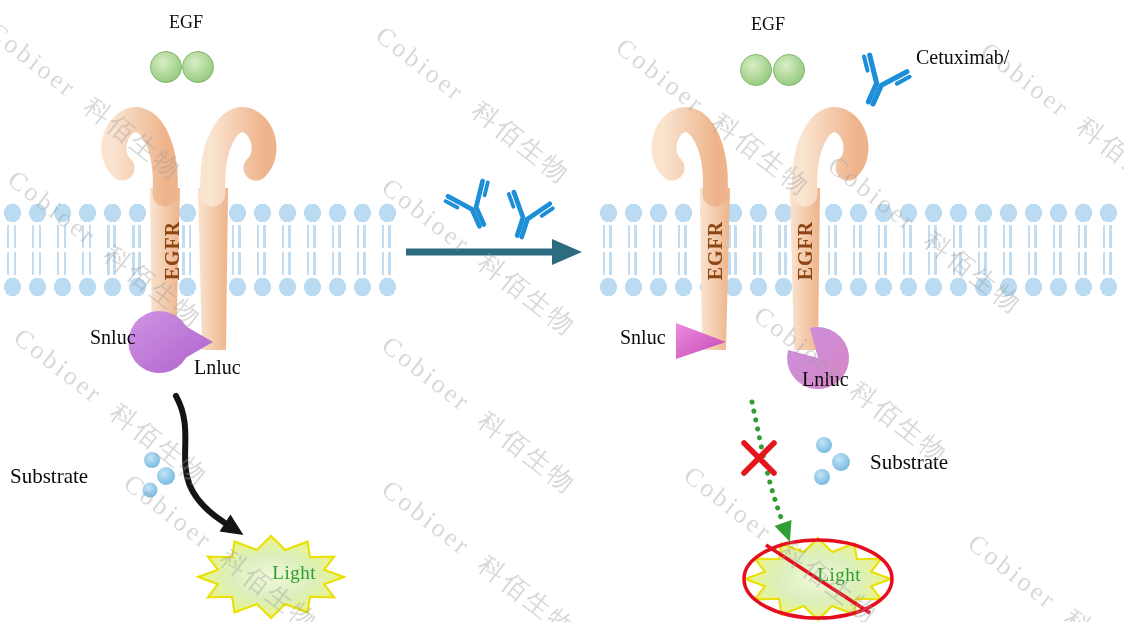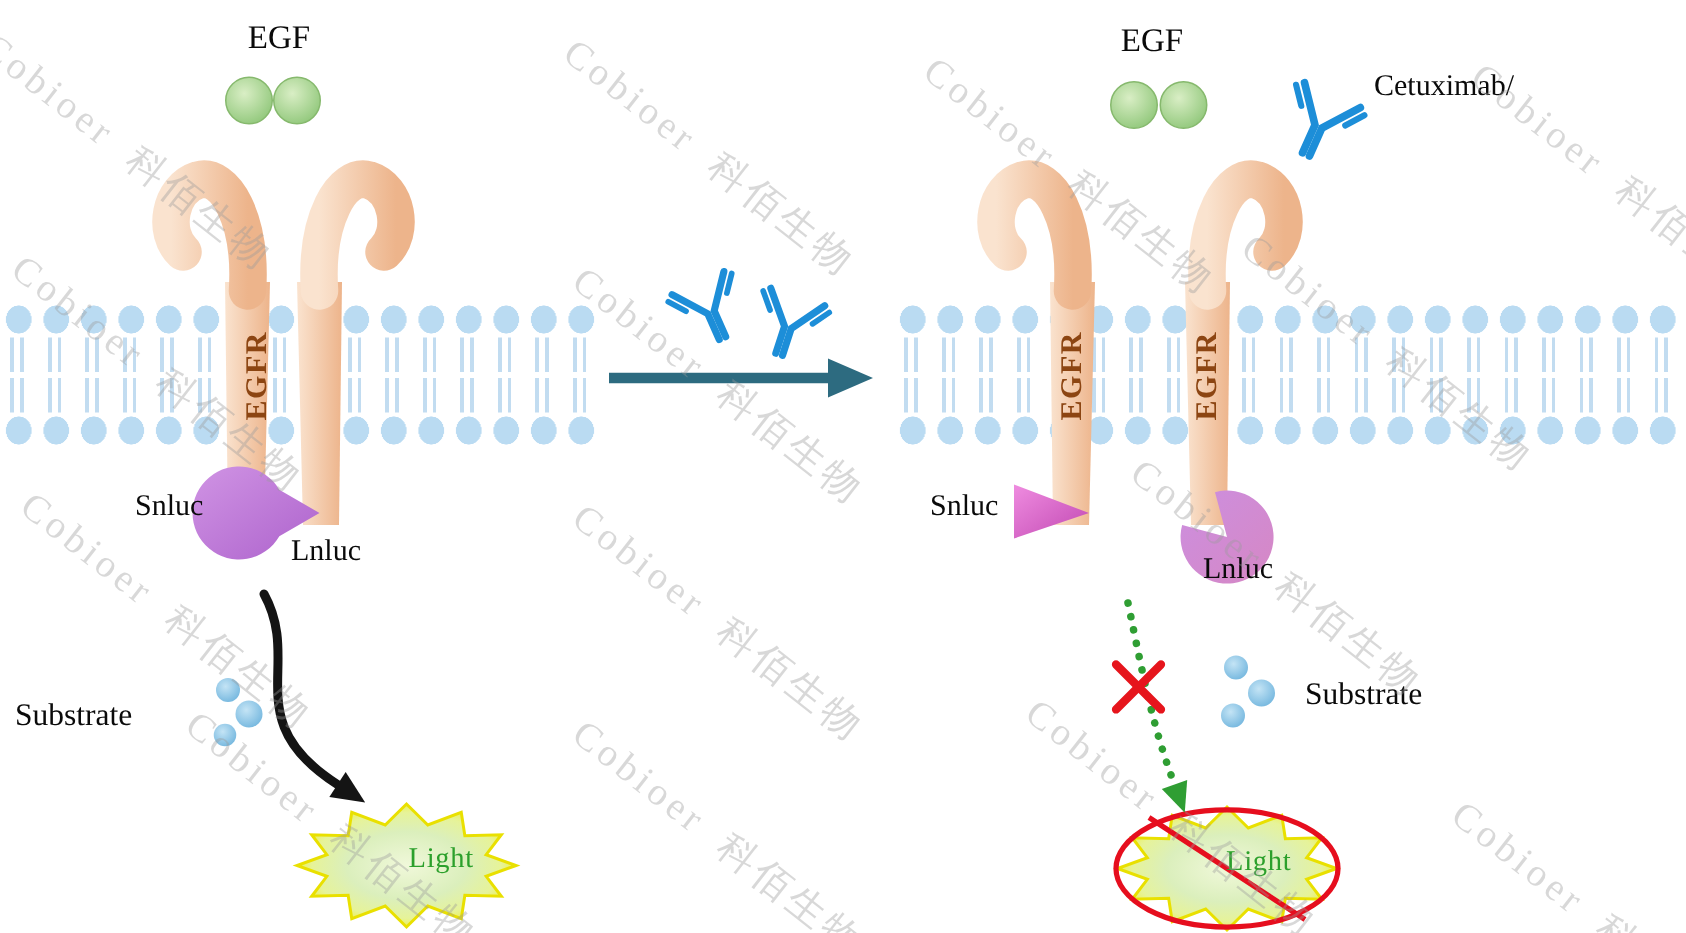--- a/index.html
+++ b/index.html
@@ -13,21 +13,21 @@
     background-size:25px 26px;background-repeat:repeat-x;}
   .heads.top{top:0;}
   .heads.bottom{bottom:0;}
   .membrane .tails{position:absolute;left:3px;right:3px;height:23px;opacity:.85;
     background-image:repeating-linear-gradient(90deg,rgba(0,0,0,0) 0 4px,#b7d6ee 4px 6.5px,rgba(0,0,0,0) 6.5px 10.5px,#b7d6ee 10.5px 13px,rgba(0,0,0,0) 13px 25px);}
   .tails.t{top:25px;}
   .tails.b{bottom:25px;}
   
   .lbl{position:absolute;font-size:21px;color:#0a0a0a;z-index:20;white-space:nowrap;}
   .lbl.c{text-align:center;}
-  .egf-lbl{font-size:22px;}
+  .egf-lbl{font-size:18px;}
   .egfr{position:absolute;z-index:14;width:90px;text-align:center;transform:rotate(-90deg);
         font-weight:700;font-size:20px;letter-spacing:1px;color:#8c4512;}
   .light-lbl{position:absolute;z-index:22;width:90px;text-align:right;font-weight:400;
              font-size:19px;color:#2ca02c;letter-spacing:.5px;}
   .ab-lbl{position:absolute;z-index:20;font-size:20px;line-height:30px;color:#0a0a0a;}
   
   .wm-layer{position:absolute;inset:0;z-index:40;pointer-events:none;}
   .wm{position:absolute;transform:rotate(38deg);transform-origin:0 0;
       font-size:26px;letter-spacing:3px;word-spacing:8px;color:#9b9b9b;opacity:.38;white-space:nowrap;}
   svg.abs{overflow:visible;}

